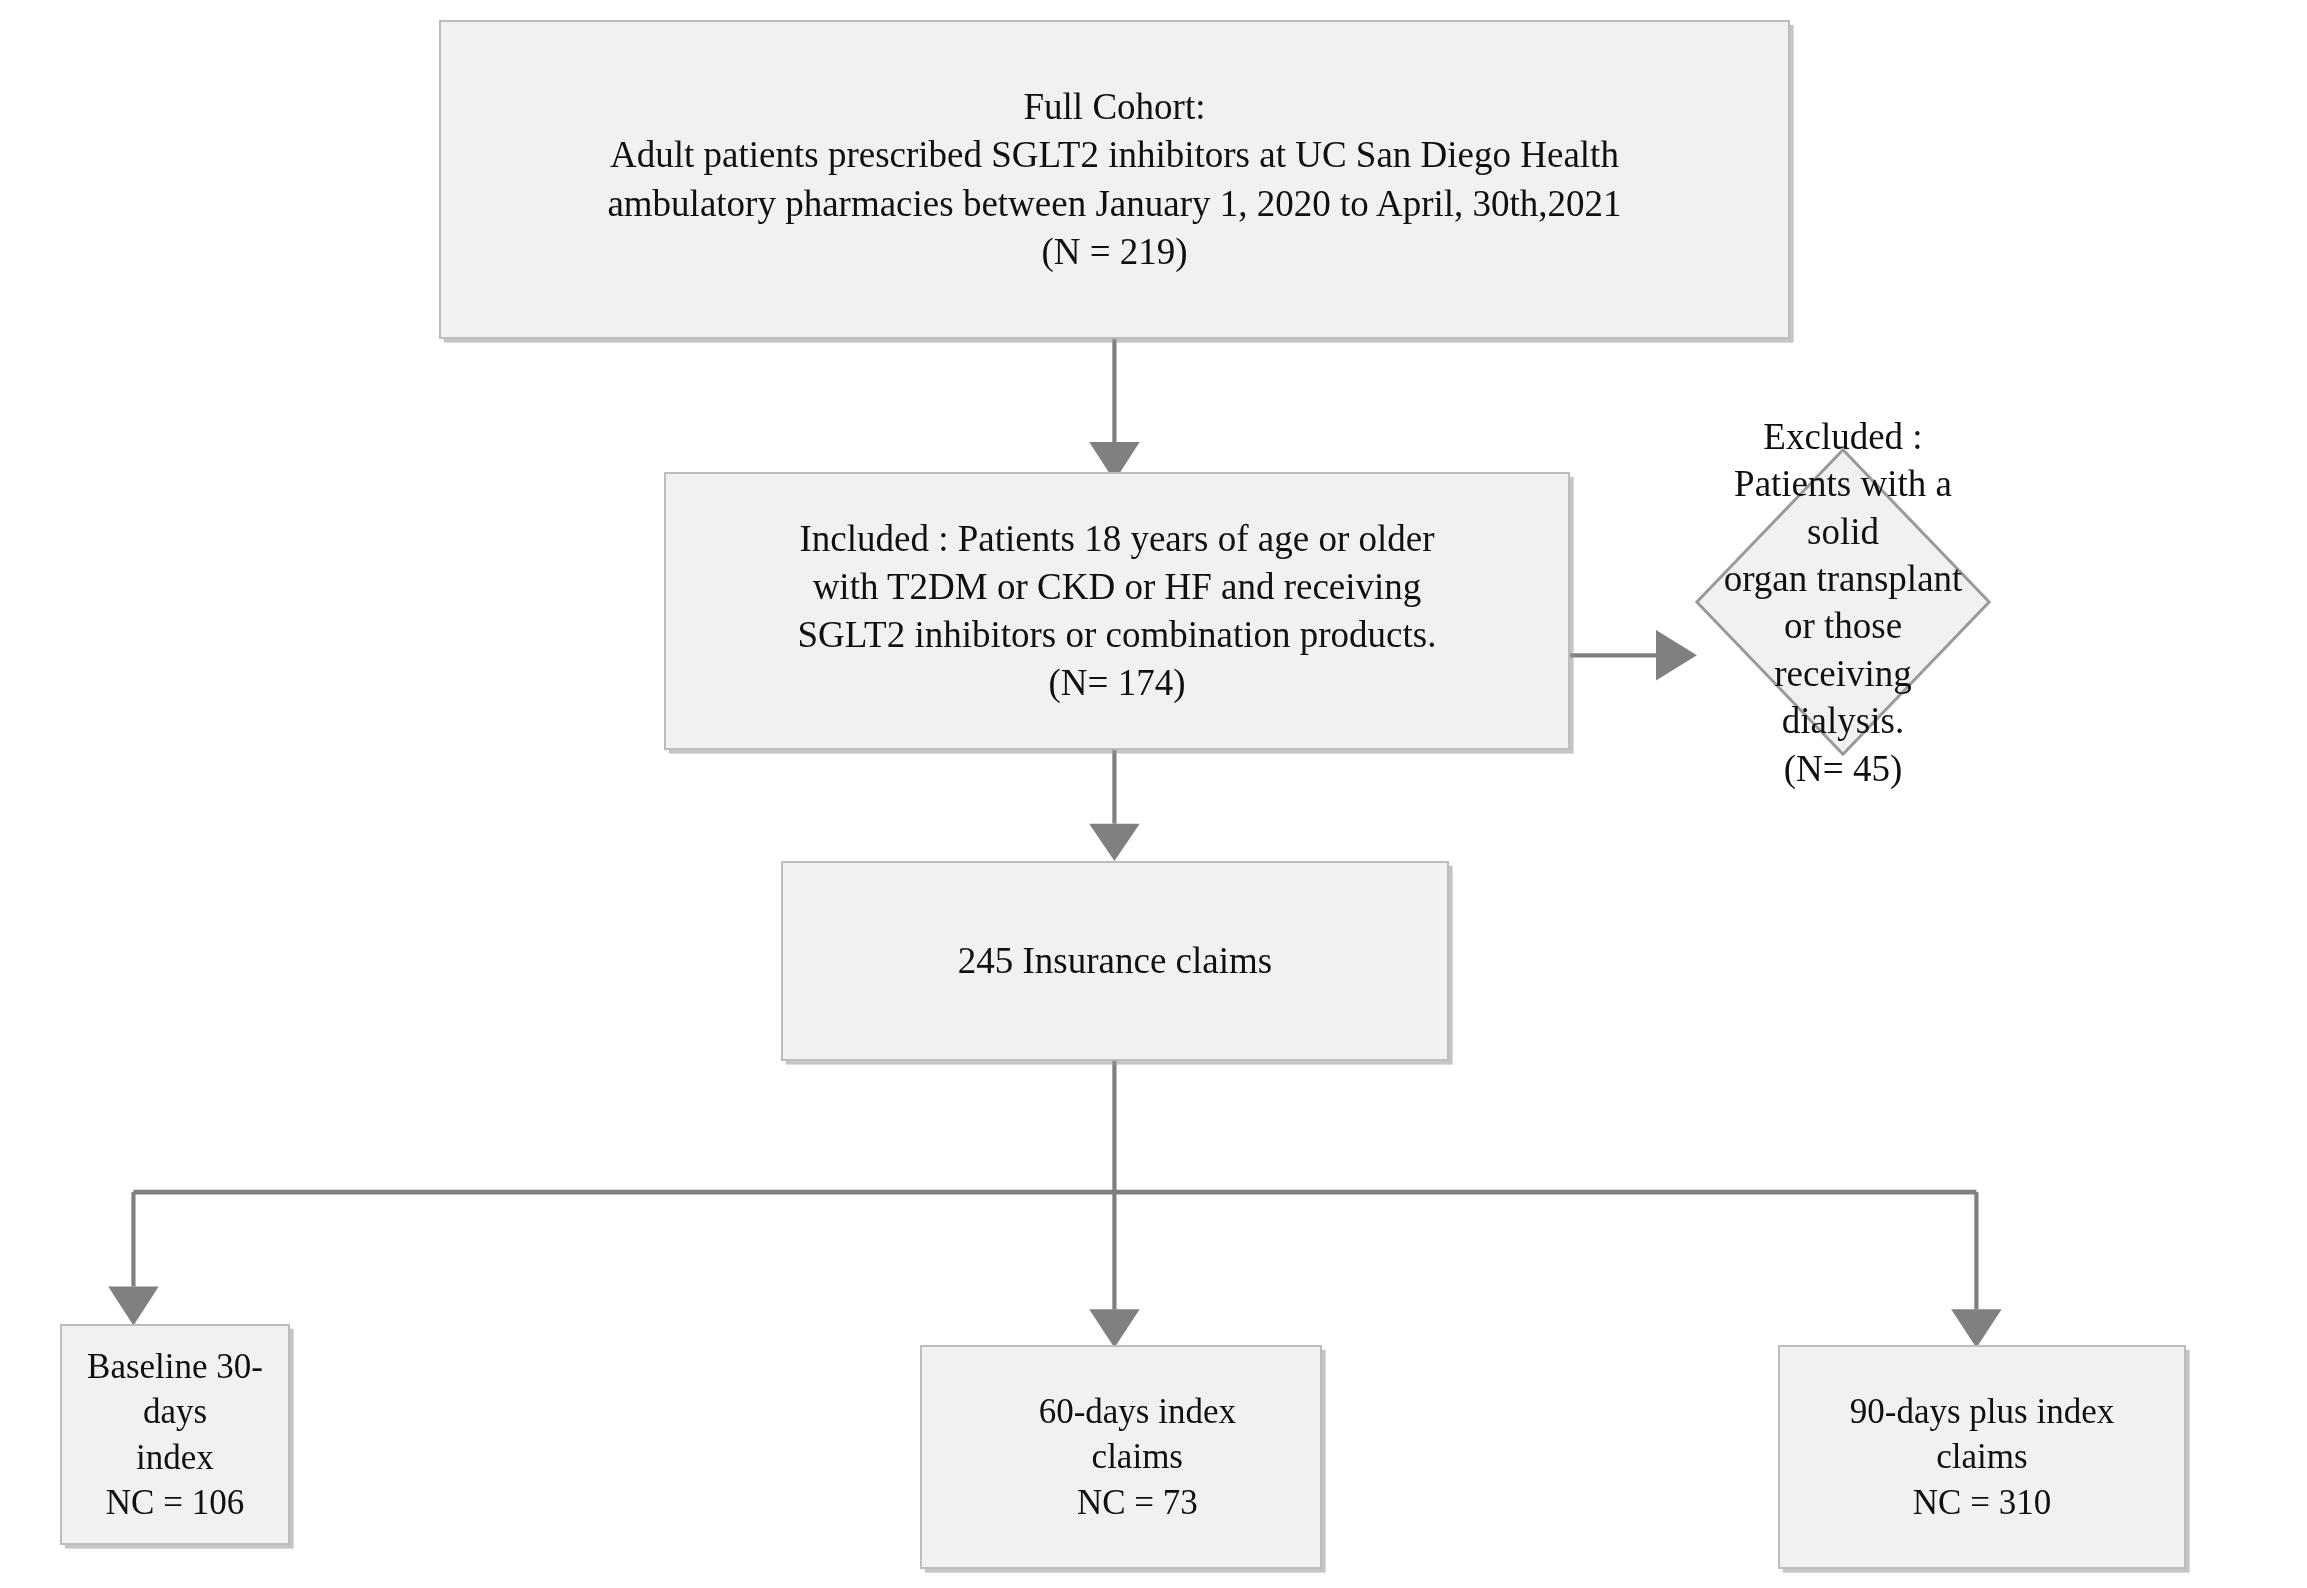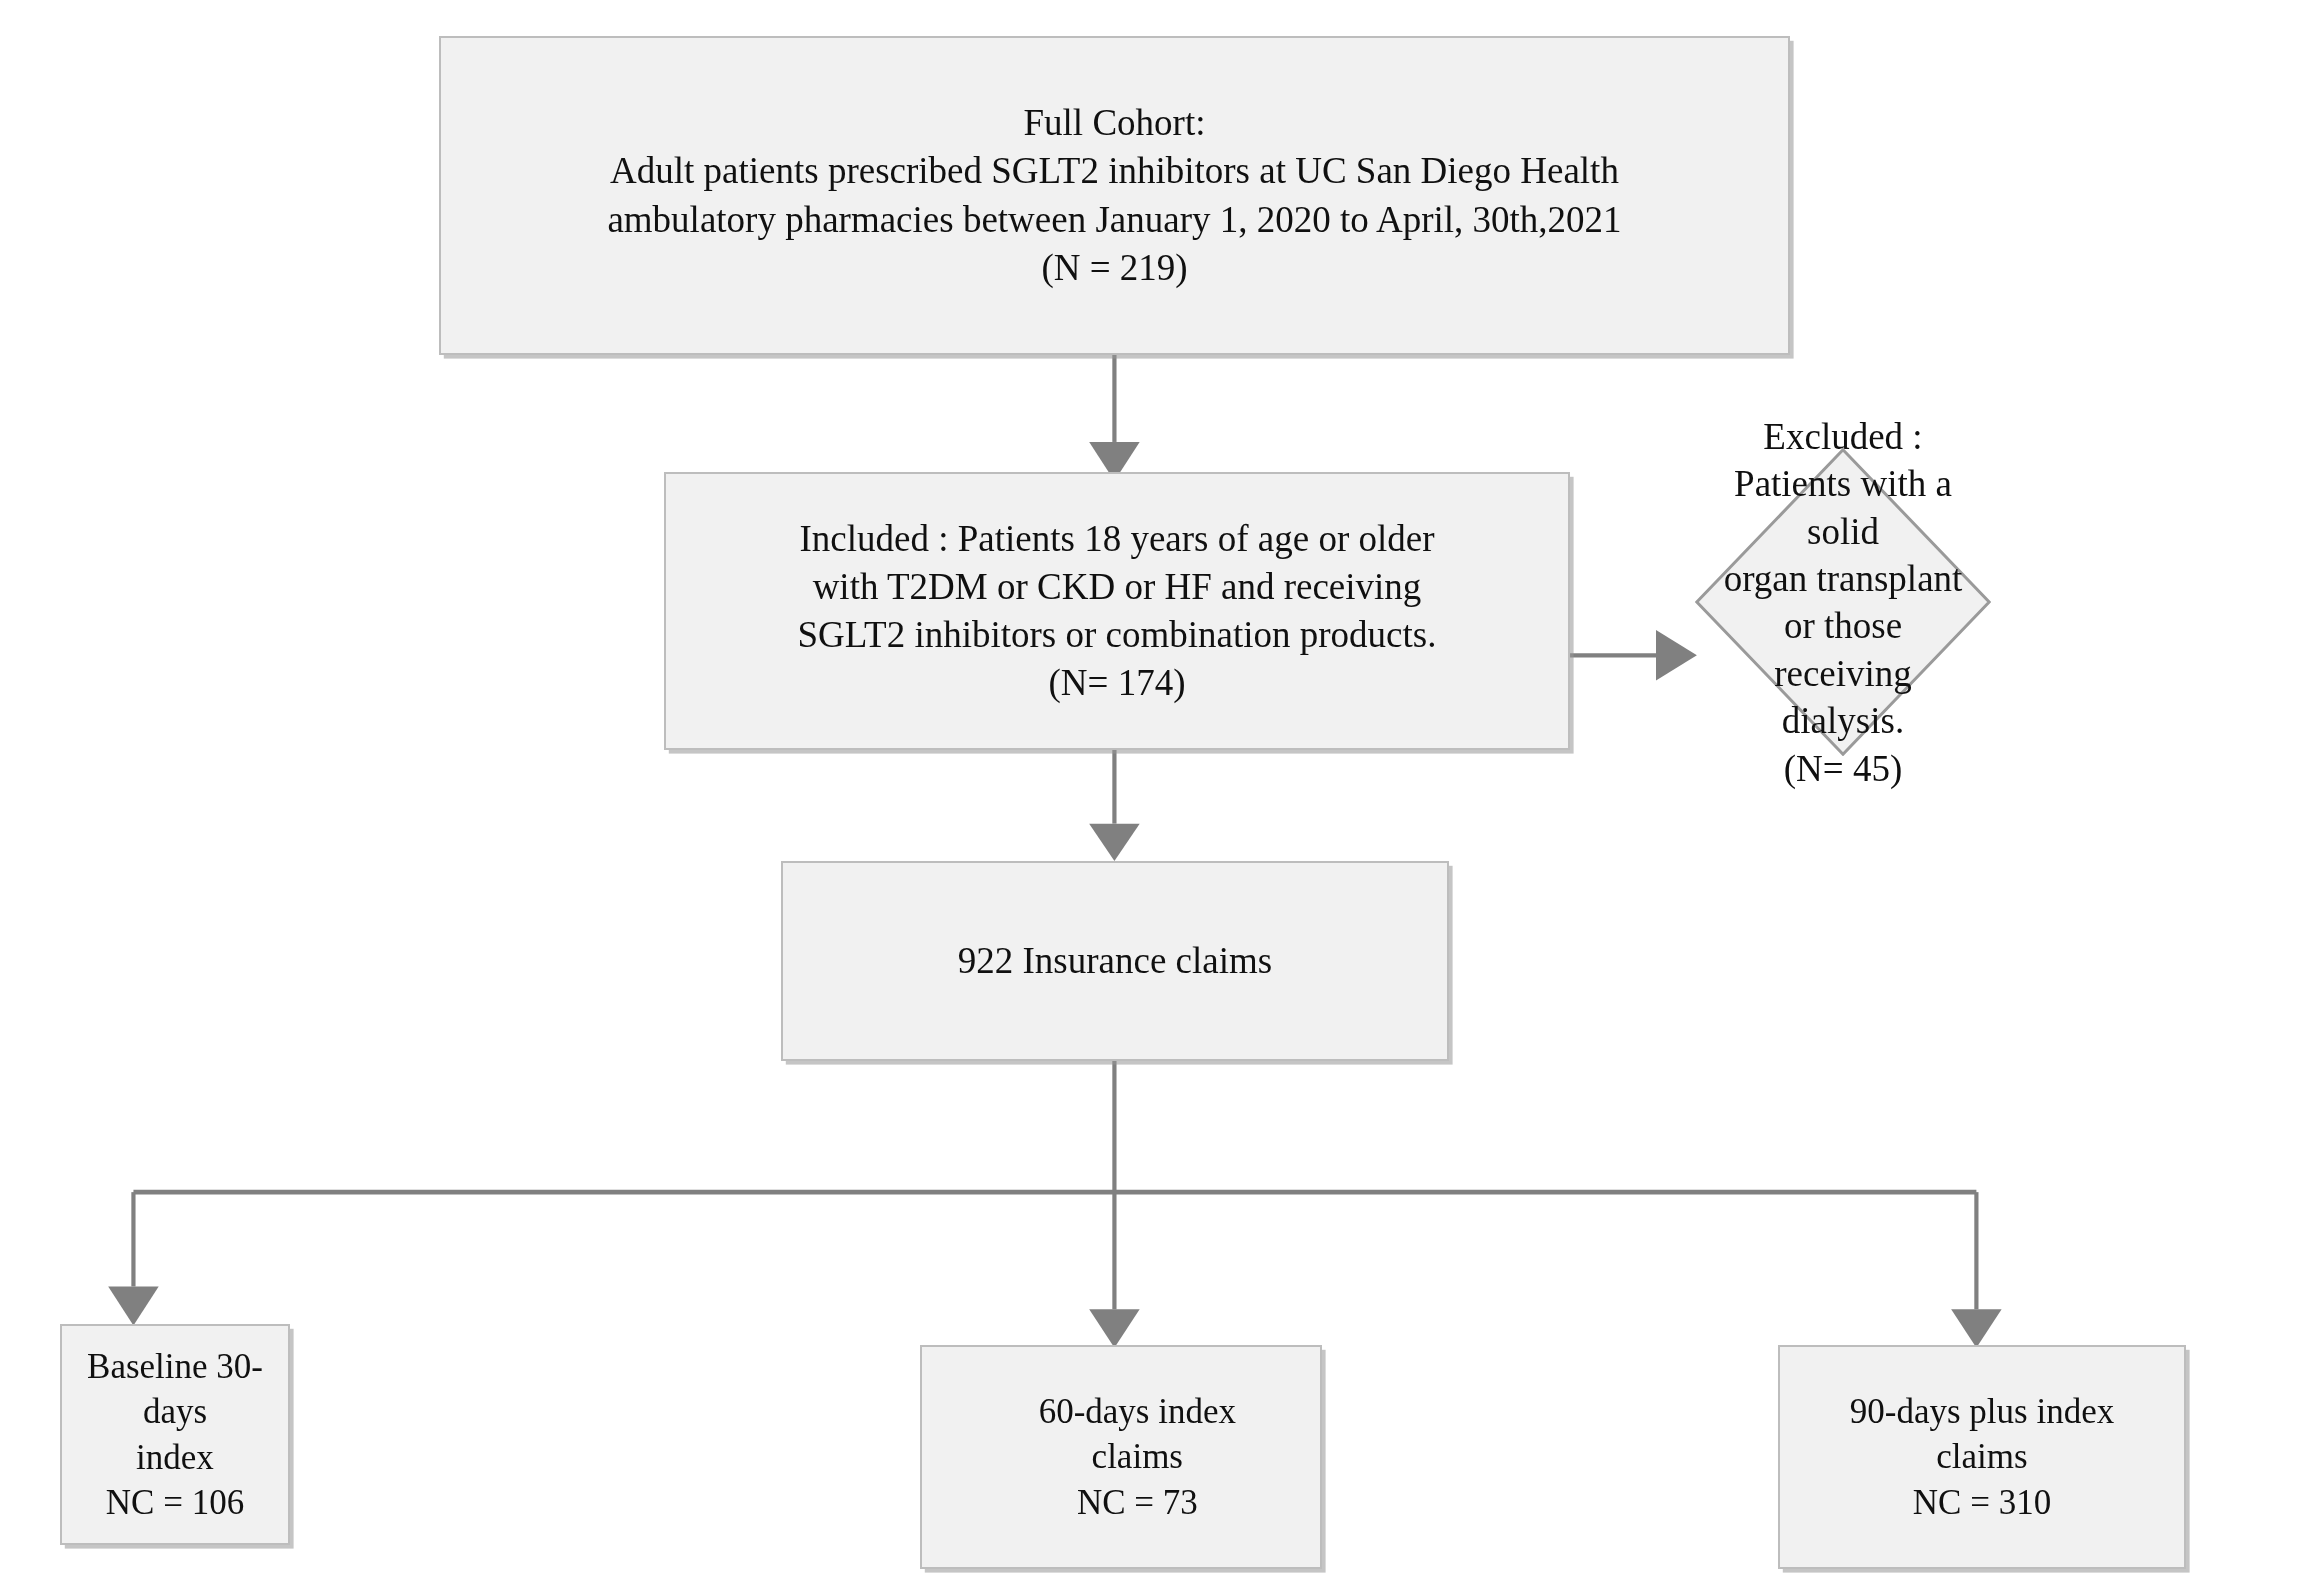--- a/index.html
+++ b/index.html
@@ -31,21 +31,21 @@
     text-align: center;
     line-height: 1.30;
     color: #101010;
     padding: 3.6px 8.4px;
   }
   .node .txt {
     width: 100%;
     white-space: pre-line;
   }
   
-  #node-full-cohort   { left: 439px;  top: 36px;   width: 1351px; height: 319px; font-size: 37px; }
+  #node-full-cohort   { left: 439px;  top: 20px;   width: 1351px; height: 319px; font-size: 37px; }
   #node-included      { left: 664px; top: 472px;  width: 906px; height: 278px; font-size: 37px; }
   #node-claims        { left: 781px; top: 861px; width: 668px; height: 200px; font-size: 37px; }
   #node-b30           { left: 12px;   top: 1324px; width: 230px;  height: 221px; font-size: 35px; margin-left: 48px; }
   #node-b60           { left: 920px; top: 1345px; width: 402px;  height: 224px; font-size: 35px; padding-left: 41px; }
   #node-b90           { left: 1778px; top: 1345px; width: 408px;  height: 224px; font-size: 35px; font-family: Liberation Serif, serif; }
 
   
   #node-excluded {
     position: absolute;
     left: 1695px;
@@ -146,21 +146,21 @@
       <polygon points="246,3 489,256 246,509 3,256" fill="#f1f1f1" stroke="#9a9a9a" stroke-width="5"></polygon>
     </svg>
     <span class="dia-text">Excluded :
 Patients with a solid
 organ transplant or those
 receiving dialysis.
 (N= 45)</span>
   </div>
 
   <div class="node" id="node-claims">
-    <span class="txt">922 Insurance claims</span>
+    <span class="txt">245 Insurance claims</span>
   </div>
 
   <div class="node" id="node-b30">
     <span class="txt">Baseline 30-days
 index
 NC = 106</span>
   </div>
 
   <div class="node" id="node-b60">
     <span class="txt">60-days index

